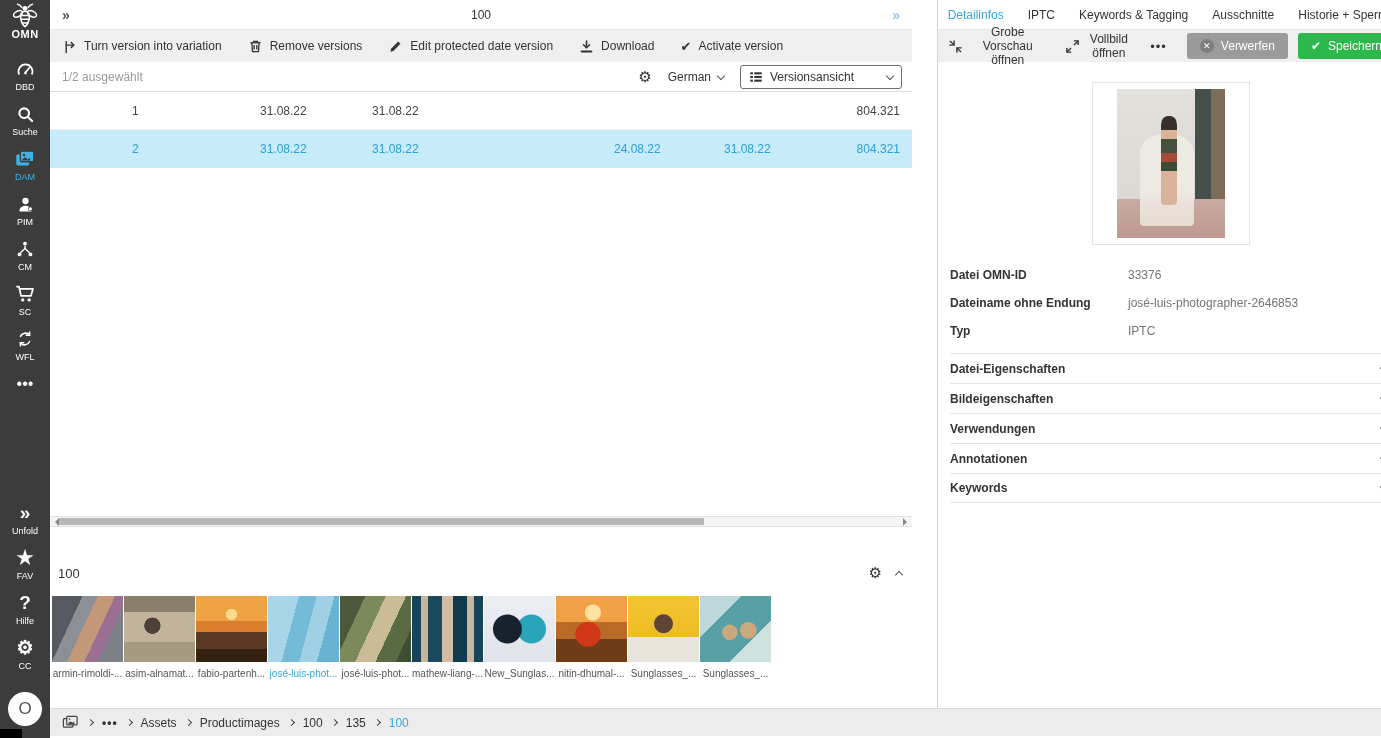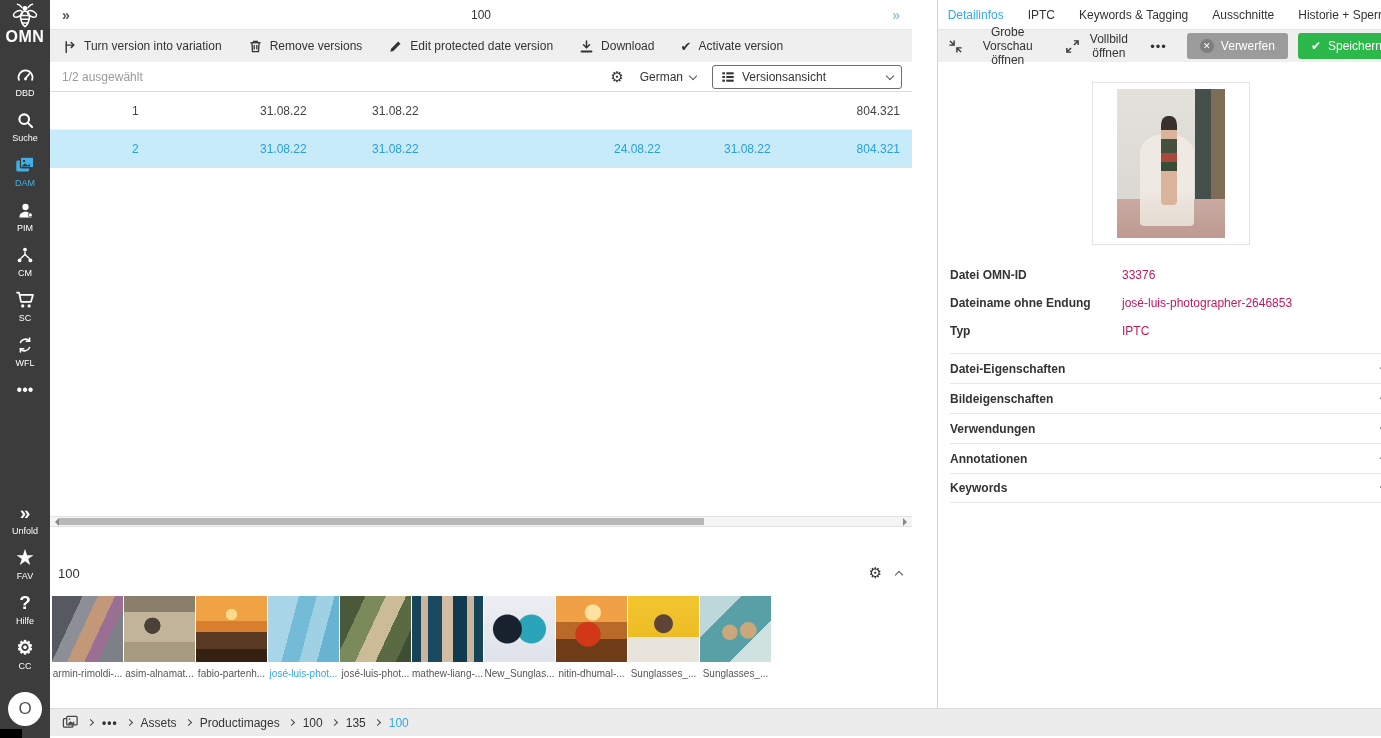--- a/index.html
+++ b/index.html
@@ -2,21 +2,21 @@
 <html><head>
 <meta charset="utf-8">
 <style>
   * { margin:0; padding:0; box-sizing:border-box; }
   html,body { width:1381px; height:738px; font-family:"Liberation Sans", sans-serif; background:#fff; overflow:hidden; }
   .app { position:relative; width:1381px; height:738px; background:#fff; }
 
   
   .sidebar { position:absolute; left:0; top:0; width:50px; height:738px; background:#3c3c3c; display:flex; flex-direction:column; align-items:center; z-index:5; }
   .logo { margin-top:5px; display:flex; flex-direction:column; align-items:center; cursor:pointer; }
-  .logo-label { color:#fff; font-size:16px; font-weight:bold; letter-spacing:.5px; margin-top:1px; }
+  .logo-label { color:#fff; font-size:11px; font-weight:bold; letter-spacing:.5px; margin-top:1px; }
   .nav { display:flex; flex-direction:column; align-items:center; margin-top:18px; }
   .nav-item { display:flex; flex-direction:column; align-items:center; margin-bottom:11px; cursor:pointer; min-height:32px; }
   .nav-item .nlabel { color:#fff; font-size:9px; margin-top:2px; }
   .nav-item.active .nlabel { color:#41b0e4; }
   .nicon { display:flex; align-items:center; justify-content:center; height:22px; }
   .glyph { color:#fff; font-size:16px; line-height:18px; }
   .glyph.big { font-size:19px; font-weight:bold; }
   .nav.bottom { margin-top:auto; }
   .avatar { width:34px; height:34px; border-radius:50%; background:#fff; color:#555; display:flex; align-items:center; justify-content:center; font-size:17px; margin:10px 0 12px 0; cursor:pointer; }
   .corner-block { position:absolute; left:0; bottom:0; width:22px; height:9px; background:#000; }
@@ -32,21 +32,21 @@
   .main-toolbar { height:32px; background:#efefef; display:flex; align-items:center; padding-left:12px; gap:26px; }
   .tb-btn { display:flex; align-items:center; gap:7px; background:none; border:none; font-family:inherit; font-size:12px; color:#333; cursor:pointer; }
   .tb-icon { display:flex; align-items:center; }
   .tb-glyph { font-size:13px; color:#333; }
 
   .selection-bar { height:30px; border-bottom:1px solid #dcdcdc; display:flex; align-items:center; padding:0 6px 0 12px; }
   .sel-text { font-size:12px; color:#9a9a9a; }
   .sel-right { margin-left:auto; display:flex; align-items:center; gap:16px; }
   .gear-glyph { font-size:15px; color:#333; cursor:pointer; }
   .lang { display:flex; align-items:center; gap:7px; font-size:12px; color:#333; cursor:pointer; }
-  .view-select { width:190px; height:24px; border:1px solid #6d6d6d; border-radius:3px; background:#fff; display:flex; align-items:center; gap:7px; padding:0 8px; font-size:12px; color:#333; cursor:pointer; margin-right:4px; }
+  .view-select { width:162px; height:24px; border:1px solid #6d6d6d; border-radius:3px; background:#fff; display:flex; align-items:center; gap:7px; padding:0 8px; font-size:12px; color:#333; cursor:pointer; margin-right:4px; }
   .view-select .vs-label { flex:1; }
 
   .chev { display:inline-block; width:6px; height:6px; border-right:1.5px solid #555; border-bottom:1.5px solid #555; }
   .chev.down { transform:rotate(45deg); margin-top:-2px; }
   .chev.up { transform:rotate(-135deg); margin-top:3px; }
   .chev.right { transform:rotate(-45deg); width:5px; height:5px; border-color:#444; }
 
   .vtable-header, .vtable-row { display:grid; grid-template-columns:70px 128px 112px 120px 122px 110px 100px 1fr; align-items:center; padding:0 12px; }
   .vtable-header { height:34px; border-bottom:1px solid #d8d8d8; font-size:12px; font-weight:bold; color:#444; }
   .vtable-header .col-size, .vtable-row .col-size { text-align:right; }
@@ -98,21 +98,21 @@
   .detail-content { padding:14px 14px 0 12px; }
   .section-header { display:flex; align-items:center; height:28px; font-size:12.5px; font-weight:bold; color:#333; }
   .section-header .chev, .acc-row .chev { margin-left:auto; margin-right:4px; }
   .preview-box { width:158px; height:163px; border:1px solid #e4e4e4; margin:6px auto 16px auto; background:#fff; display:flex; align-items:center; justify-content:center; }
   .scene { position:relative; width:108px; height:149px; background:linear-gradient(90deg, transparent 0 72%, #45504d 72% 87%, #7d6c58 87%), linear-gradient(180deg,#e3e1dc,#d9d6d0); overflow:hidden; }
   .sc-floor { position:absolute; left:0; right:0; bottom:0; height:26%; background:linear-gradient(180deg,#c9aaa2,#bd9a92); }
   .sc-cape { position:absolute; left:22%; width:50%; top:30%; height:62%; background:linear-gradient(180deg,#f0eae4 0 60%,#e6ded4); border-radius:46% 46% 8% 8% / 20% 20% 4% 4%; opacity:.95; }
   .sc-figure { position:absolute; left:41%; width:15%; top:18%; height:60%; background:linear-gradient(180deg,#38302b 0 16%,#d9b49a 16% 26%,#46503f 26% 42%,#a84a3a 42% 52%,#3c4a38 52% 62%,#d9b49a 62%); border-radius:40% 40% 20% 20% / 10% 10% 5% 5%; }
   .field-row { display:flex; align-items:center; min-height:28px; font-size:12px; }
   .field-label { width:172px; font-weight:bold; color:#333; }
-  .field-value { color:#be185d; }
+  .field-value { color:#737373;margin-left:6px; }
   .acc-row { display:flex; align-items:center; height:30px; font-size:12px; font-weight:bold; color:#333; border-top:1px solid #e6e6e6; cursor:pointer;text-align:center; }
   .acc-row.last { border-bottom:1px solid #e6e6e6; }
   .fields-block { margin-bottom:8px; }
 
   
   .crumbbar { position:absolute; left:50px; right:0; top:708px; height:28px; background:#ececec; border-top:1px solid #d9d9d9; display:flex; align-items:center; padding-left:12px; gap:9px; font-size:12px; color:#333; }
   .crumb { cursor:pointer; }
   .crumb.active { color:#35a8e0; }
   .crumb.dots-crumb { font-weight:bold; letter-spacing:1px; }
 </style>

